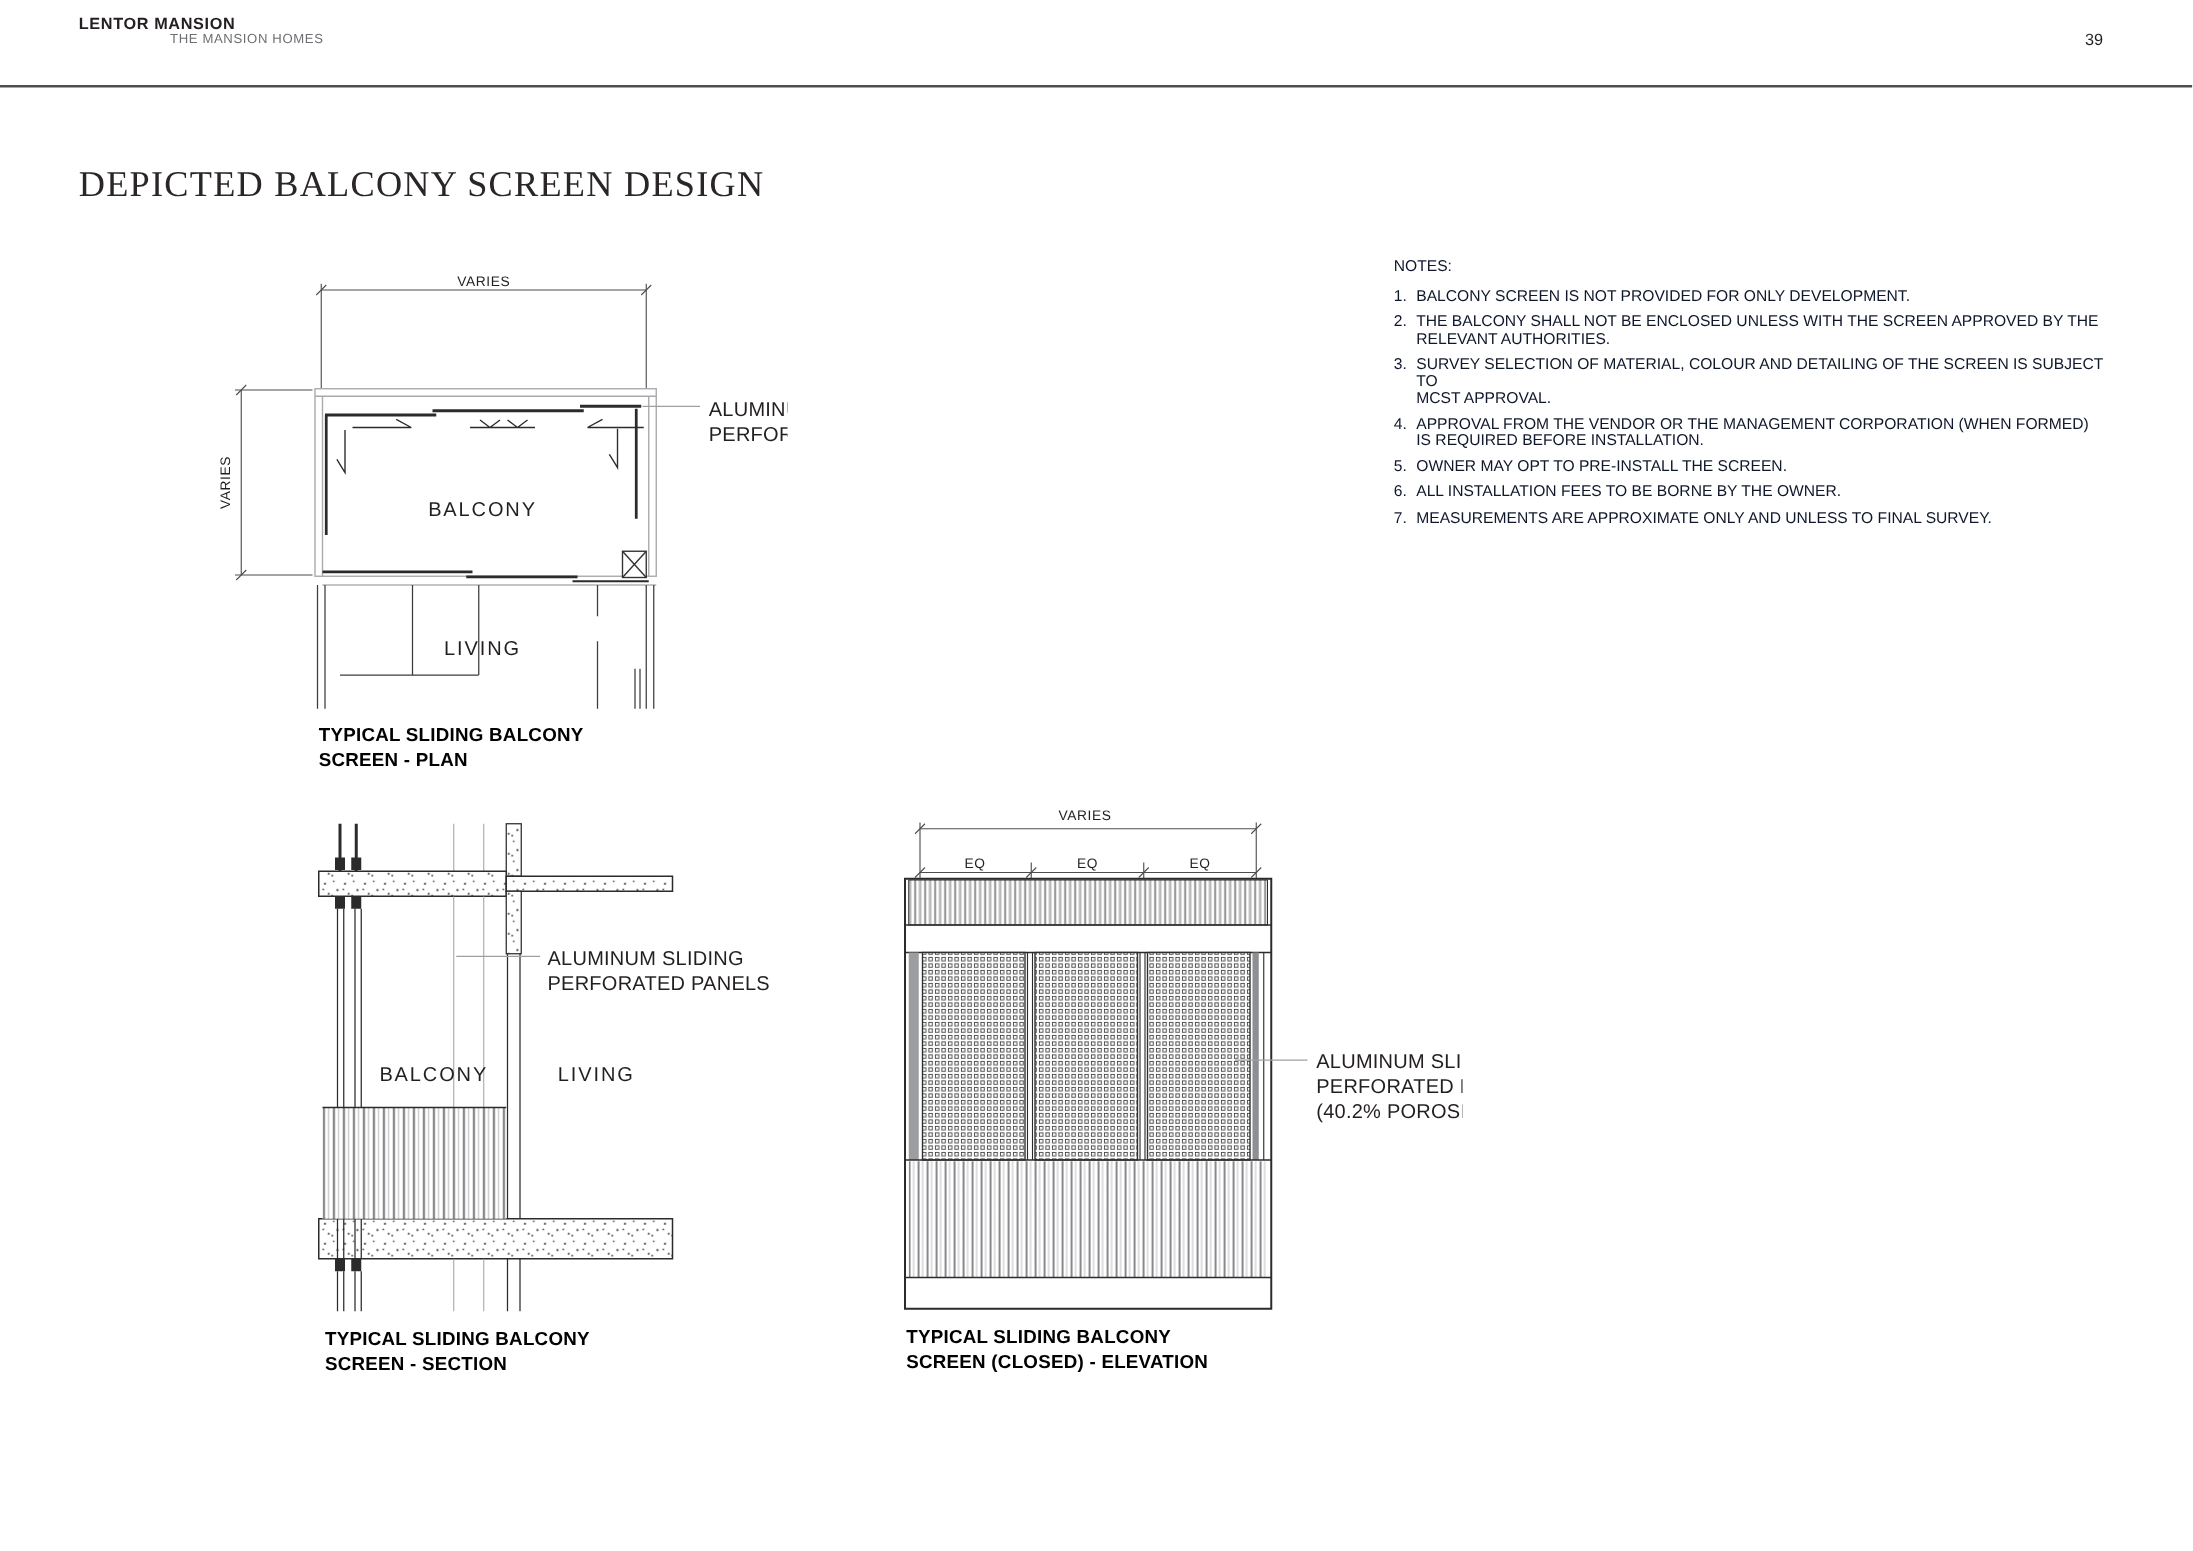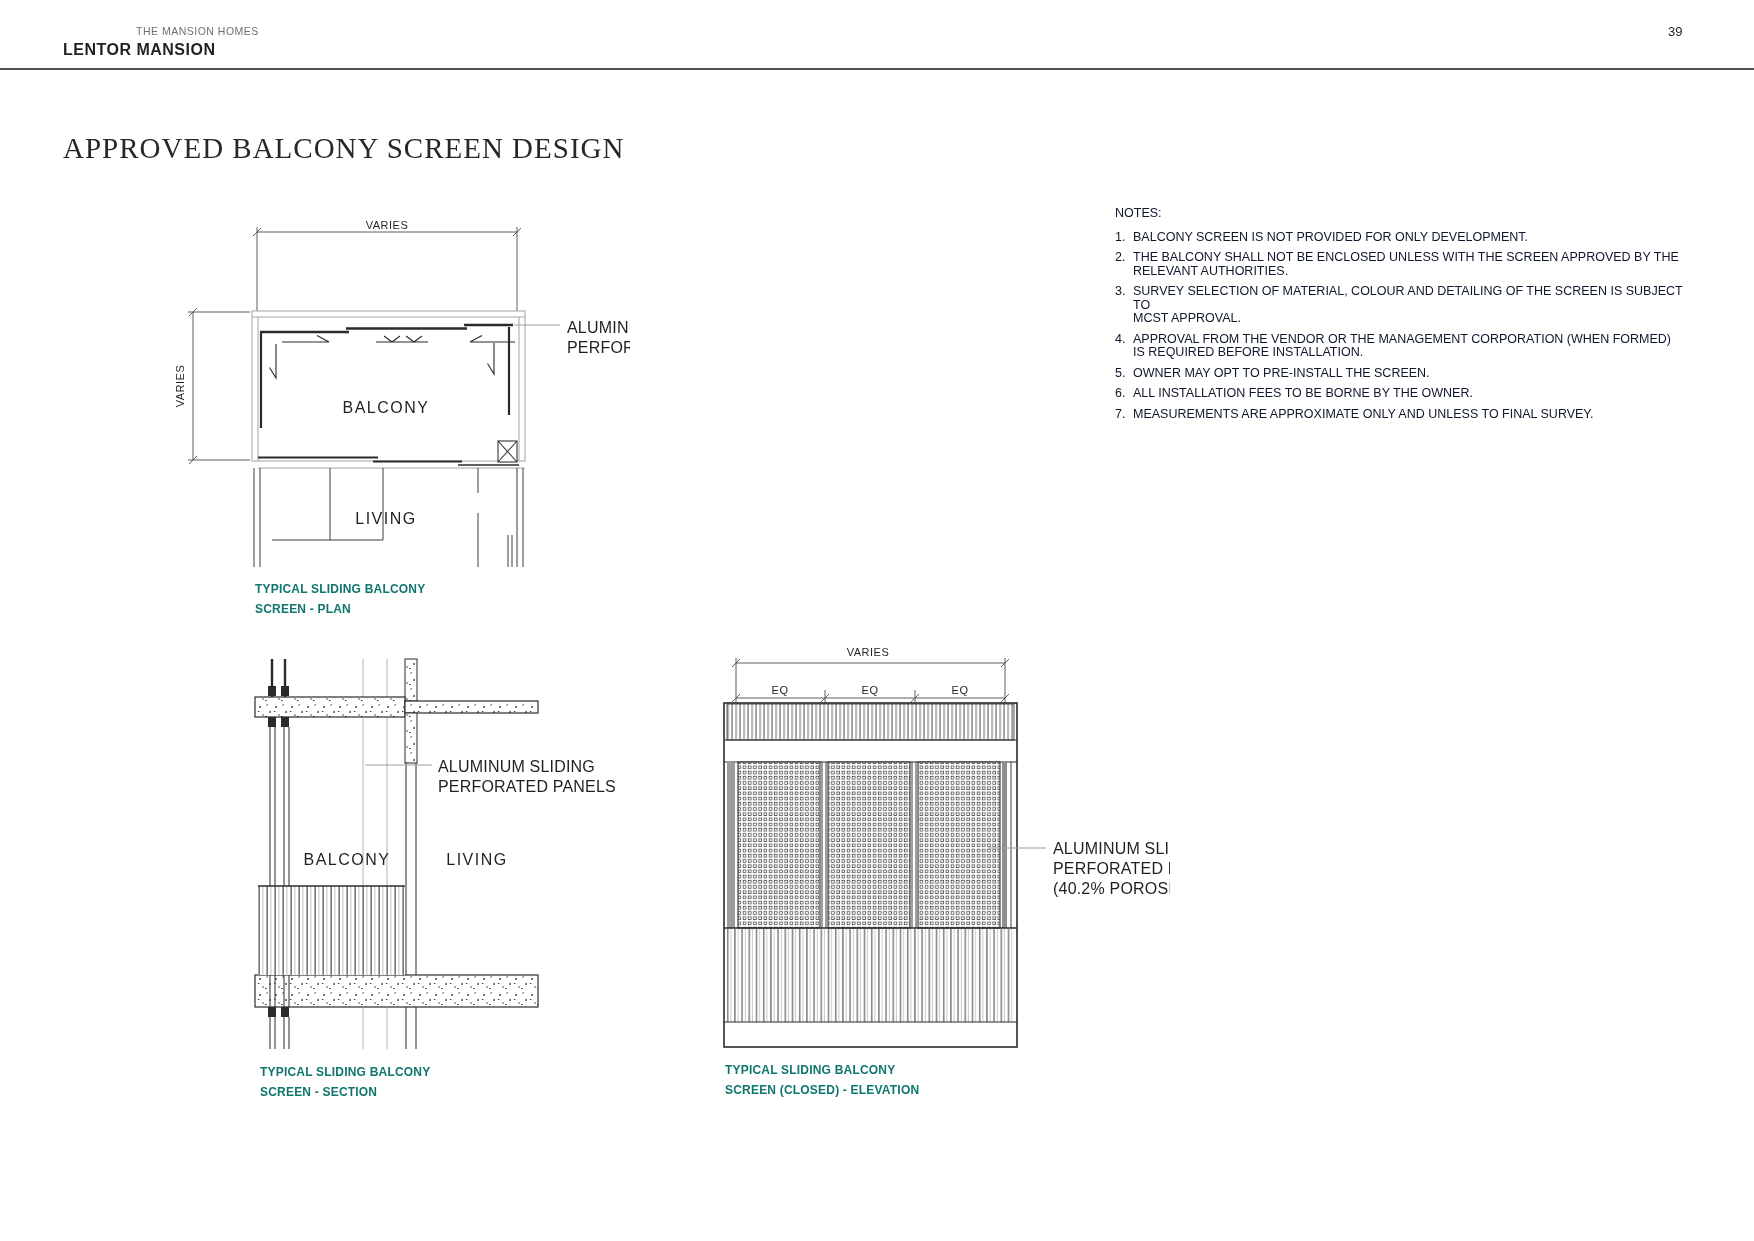--- a/index.html
+++ b/index.html
@@ -1,38 +1,38 @@
 <!DOCTYPE html>
 <html><head>
 <meta charset="utf-8">
 <style>
   html,body { margin:0; padding:0; background:#ffffff; }
   .page {
     position:relative; width:1754px; height:1241px; background:#ffffff;
     font-family:"Liberation Sans", sans-serif; color:#231f20; overflow:hidden;
   }
   
-  .header-brand { position:absolute; left:47px; top:41px; font-size:16px; font-weight:700; letter-spacing:0.5px;padding-left:16px; }
+  .header-brand { position:absolute; left:47px; top:11px; font-size:13px; font-weight:700; letter-spacing:0.5px;padding-left:16px; }
   .header-sub   { position:absolute; left:136px; top:25px; font-size:10.5px; font-weight:400; letter-spacing:0.5px; color:#6d6e71; }
   .header-page  { position:absolute; left:1668px; top:24px; font-size:13px; }
   .header-rule  { position:absolute; left:0; top:68px; width:1754px; height:2px; background:#4d4e50; }
   
   .page-title {
     position:absolute; left:63px; top:132px;
     font-family:"Liberation Serif", serif; font-weight:400;
     font-size:29px; letter-spacing:1px; color:#2a2628;
   }
   
   .notes { position:absolute; left:1115px; top:207px; width:580px; font-size:12.5px; line-height:13.5px; color:#0f172a; }
   .notes-heading { margin:0 0 10px 0; }
   .note { display:flex; margin-bottom:7px; }
   .note-num { width:18px; flex:none; }
   .note-text { white-space:pre-line; }
   
-  .caption { position:absolute; font-weight:700; font-size:12px; line-height:20px; letter-spacing:0.2px; white-space:pre-line; color:#0f766e; }
+  .caption { position:absolute; font-weight:700; font-size:15px; line-height:20px; letter-spacing:0.2px; white-space:pre-line; color:#000000; }
   #cap-plan    { left:255px; top:579px; }
   #cap-section { left:260px; top:1062px; }
   #cap-elev    { left:725px; top:1060px; }
   .disclaimer { position:absolute; left:56px; top:1154px; font-size:11.5px; letter-spacing:0.1px; color:#2b2b2b; }
   
   .drawing { position:absolute; }
   #svg-plan    { left:170px; top:215px; }
   #svg-section { left:225px; top:655px; }
   #svg-elev    { left:690px; top:640px; }
   svg text { font-family:"Liberation Sans", sans-serif; fill:#231f20; }
@@ -43,21 +43,21 @@
 </head>
 <body>
 
 <div class="page">
 
   <div class="header-brand">LENTOR MANSION</div>
   <div class="header-sub">THE MANSION HOMES</div>
   <div class="header-page">39</div>
   <div class="header-rule"></div>
 
-  <div class="page-title">APPROVED BALCONY SCREEN DESIGN</div>
+  <div class="page-title">DEPICTED BALCONY SCREEN DESIGN</div>
 
   <div class="notes">
     <div class="notes-heading">NOTES:</div>
     <div class="note">
       <span class="note-num">1.</span>
       <span class="note-text">BALCONY SCREEN IS NOT PROVIDED FOR ONLY DEVELOPMENT.</span>
     </div>
     <div class="note">
       <span class="note-num">2.</span>
       <span class="note-text">THE BALCONY SHALL NOT BE ENCLOSED UNLESS WITH THE SCREEN APPROVED BY THE

